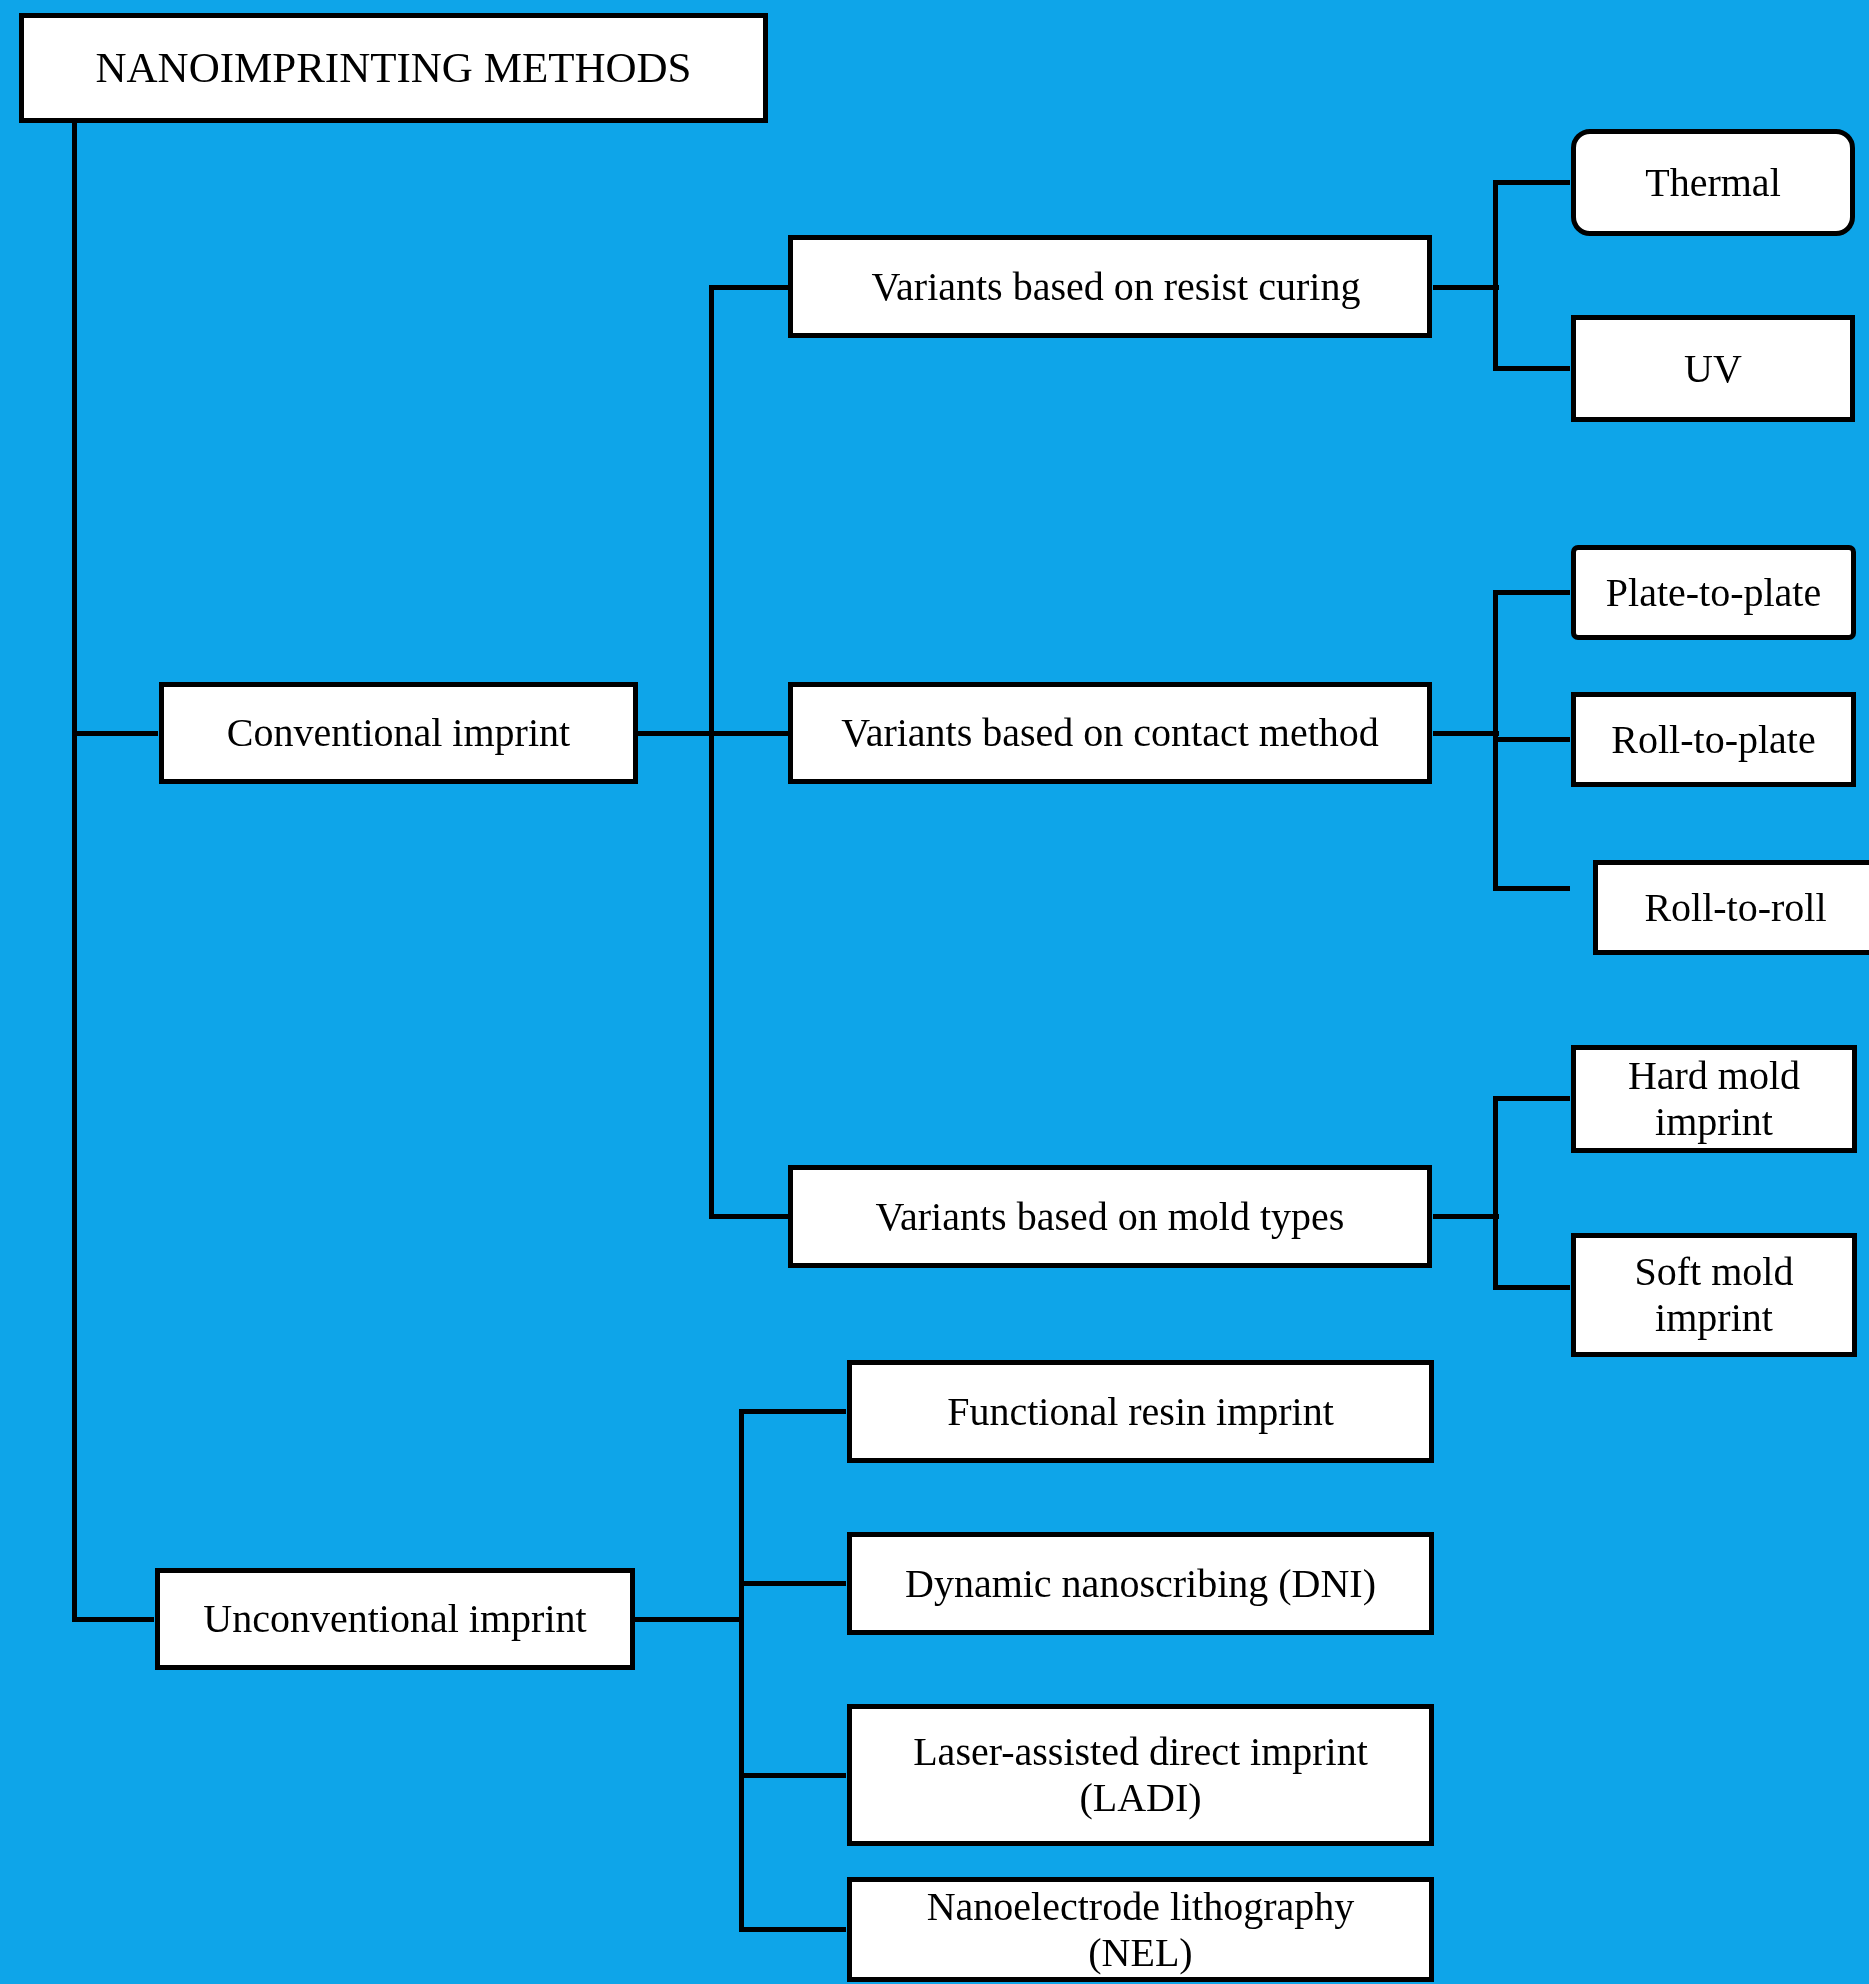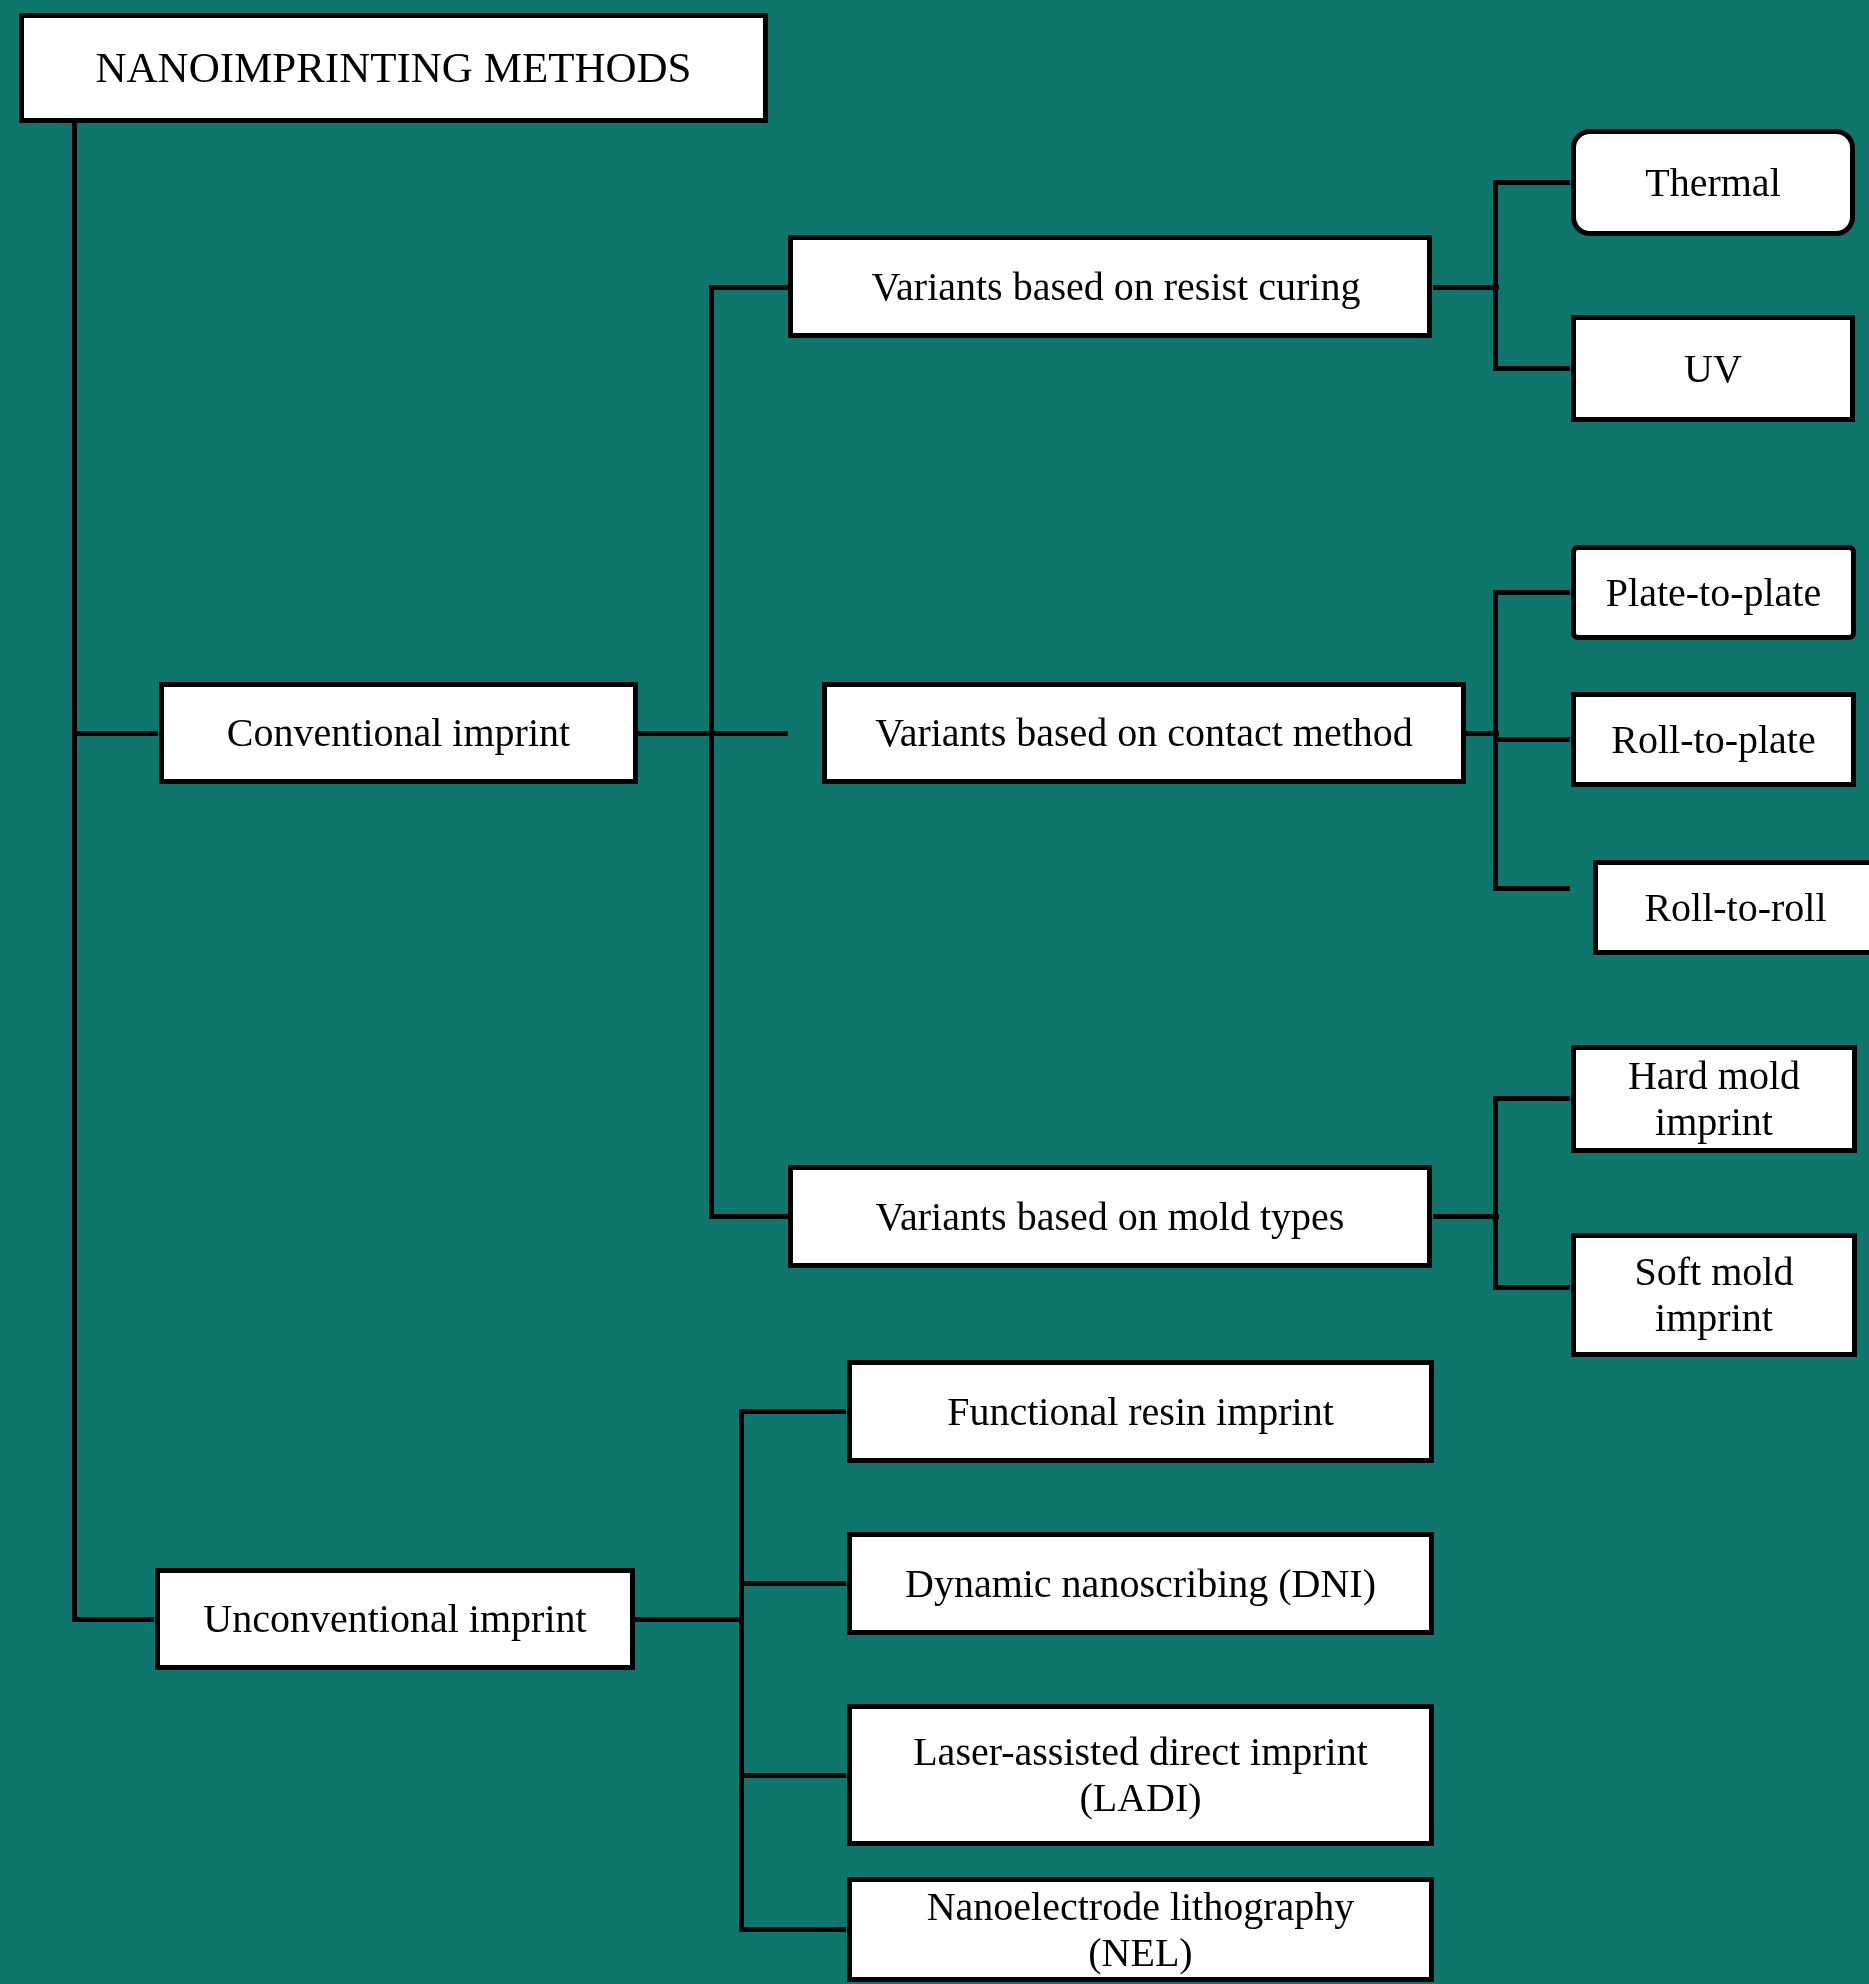--- a/index.html
+++ b/index.html
@@ -4,21 +4,21 @@
 <style>
   html, body {
     margin: 0;
     padding: 0;
     background: #ffffff;
   }
   #canvas {
     position: relative;
     width: 1869px;
     height: 1985px;
-    background: #0f766e;
+    background: #0ea5e9;
     font-family: "Liberation Serif", "DejaVu Serif", serif;
     color: #000000;
   }
   .node {
     position: absolute;
     box-sizing: border-box;
     background: #ffffff;
     border: 5px solid #000000;
     display: flex;
     align-items: center;
@@ -85,21 +85,21 @@
   </div>
 
   <div class="node" style="left:155px; top:1568px; width:480px; height:102px;">
     <span>Unconventional imprint</span>
   </div>
 
   <div class="node" style="left:788px; top:235px; width:644px; height:103px;padding-left:12px;">
     <span>Variants based on resist curing</span>
   </div>
 
-  <div class="node" style="left:788px; top:682px; width:644px; height:102px;margin-left:34px;">
+  <div class="node" style="left:788px; top:682px; width:644px; height:102px;">
     <span>Variants based on contact method</span>
   </div>
 
   <div class="node" style="left:788px; top:1165px; width:644px; height:103px;">
     <span>Variants based on mold types</span>
   </div>
 
   <div class="node" style="left:1571px; top:129px; width:284px; height:107px;border-radius:19px;">
     <span>Thermal</span>
   </div>

